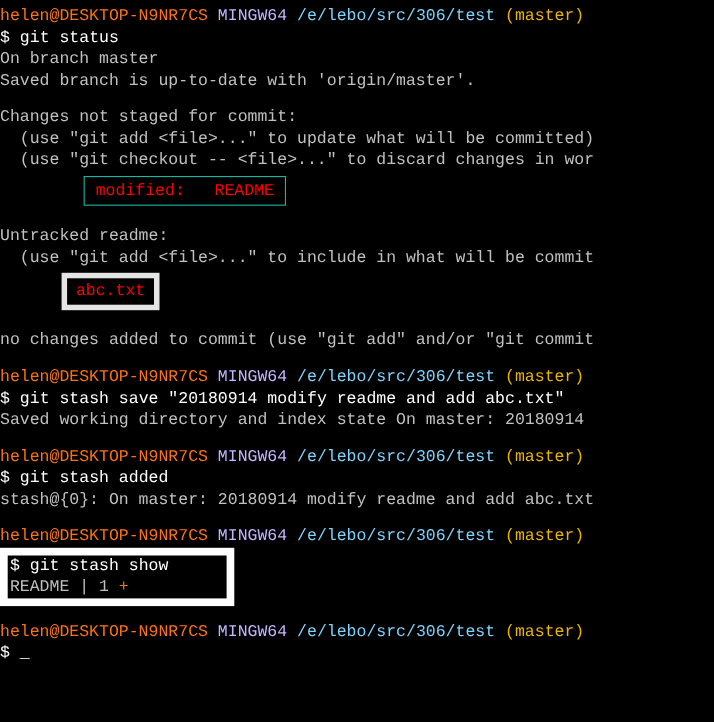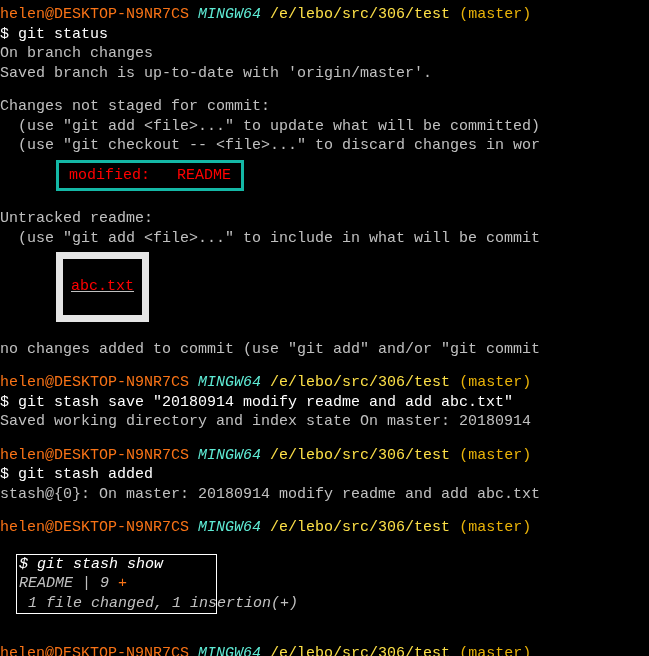--- a/index.html
+++ b/index.html
@@ -8,59 +8,57 @@
       background: #000;
       font-family: 'Consolas', 'Courier New', monospace;
       font-size: 15px;
       line-height: 1.3;
       color: #c0c0c0;
       width: 649px;
       overflow: hidden;
       white-space: nowrap;
     }
     .green { color: #f97316; }
-    .magenta { color: #5eead4; font-style: italic; }
-    .yellow { color: #fde047; }
+    .magenta { color: #c4b5fd; }
+    .yellow { color: #7dd3fc; }
     .cyan { color: #eab308; }
     .red { color: #ff0000; }
     .white { color: #ffffff; }
     .gray { color: #c0c0c0; }
     .box-red {
-      border: 3px solid #14b8a6;
+      border: 1px solid #14b8a6;
       display: inline-block;
       padding: 3px 10px;
+      margin: 4px 0 4px 76px;
+    }
+    .box-red2 {
+      border: 5px solid #e5e5e5;
+      display: inline-block;
+      padding: 2px 8px;
       margin: 4px 0 4px 56px;
     }
-    .box-red2 {
-      border: 7px solid #e5e5e5;
-      display: inline-block;
-      padding: 18px 8px;
-      margin: 4px 0 4px 56px;
-      text-decoration: underline;
-    }
     .inline-box {
-      border: 1px solid #ffffff;
+      border: 7px solid #ffffff;
       display: block;
       padding: 0 2px;
-      margin: 16px;
+      margin: 0;
       width: 195px;
-      font-style: italic;
     }
     .line { white-space: pre; }
     .spacer { height: 14px; }
   </style>
 </head>
 <body>
 
 
 
 
 <div class="line"><span class="green">helen@DESKTOP-N9NR7CS</span> <span class="magenta">MINGW64</span> <span class="yellow">/e/lebo/src/306/test</span> <span class="cyan">(master)</span></div>
 <div class="line"><span class="white">$</span> <span class="white">git status</span></div>
-<div class="line gray">On branch changes</div>
+<div class="line gray">On branch master</div>
 <div class="line gray">Saved branch is up-to-date with 'origin/master'.</div>
 <div class="spacer"></div>
 <div class="line gray">Changes not staged for commit:</div>
 <div class="line gray">  (use "git add &lt;file&gt;..." to update what will be committed)</div>
 <div class="line gray">  (use "git checkout -- &lt;file&gt;..." to discard changes in wor</div>
 <div class="box-red"><span class="red">modified:</span>&nbsp;&nbsp;&nbsp;<span class="red">README</span></div>
 <div class="spacer"></div>
 <div class="line gray">Untracked readme:</div>
 <div class="line gray">  (use "git add &lt;file&gt;..." to include in what will be commit</div>
 <div class="box-red2"><span class="red">abc.txt</span></div>
@@ -77,22 +75,21 @@
 
 <div class="line"><span class="green">helen@DESKTOP-N9NR7CS</span> <span class="magenta">MINGW64</span> <span class="yellow">/e/lebo/src/306/test</span> <span class="cyan">(master)</span></div>
 <div class="line"><span class="white">$</span> <span class="white">git stash added</span></div>
 <div class="line gray">stash@{0}: On master: 20180914 modify readme and add abc.txt</div>
 <div class="spacer"></div>
 
 
 <div class="line"><span class="green">helen@DESKTOP-N9NR7CS</span> <span class="magenta">MINGW64</span> <span class="yellow">/e/lebo/src/306/test</span> <span class="cyan">(master)</span></div>
 <div class="inline-box">
 <div class="line"><span class="white">$</span> <span class="white">git stash show</span></div>
-<div class="line"><span class="gray">README | 9 </span><span class="green">+</span></div>
-<div class="line" style="width:360px;"><span class="gray"> 1 file changed, 1 </span><span class="gray">insertion(+)</span></div>
+<div class="line"><span class="gray">README | 1 </span><span class="green">+</span></div>
 </div>
 <div class="spacer"></div>
 
 
 <div class="line"><span class="green">helen@DESKTOP-N9NR7CS</span> <span class="magenta">MINGW64</span> <span class="yellow">/e/lebo/src/306/test</span> <span class="cyan">(master)</span></div>
 <div class="line"><span class="white">$</span> <span class="white cursor">_</span></div>
 
 
 
 

